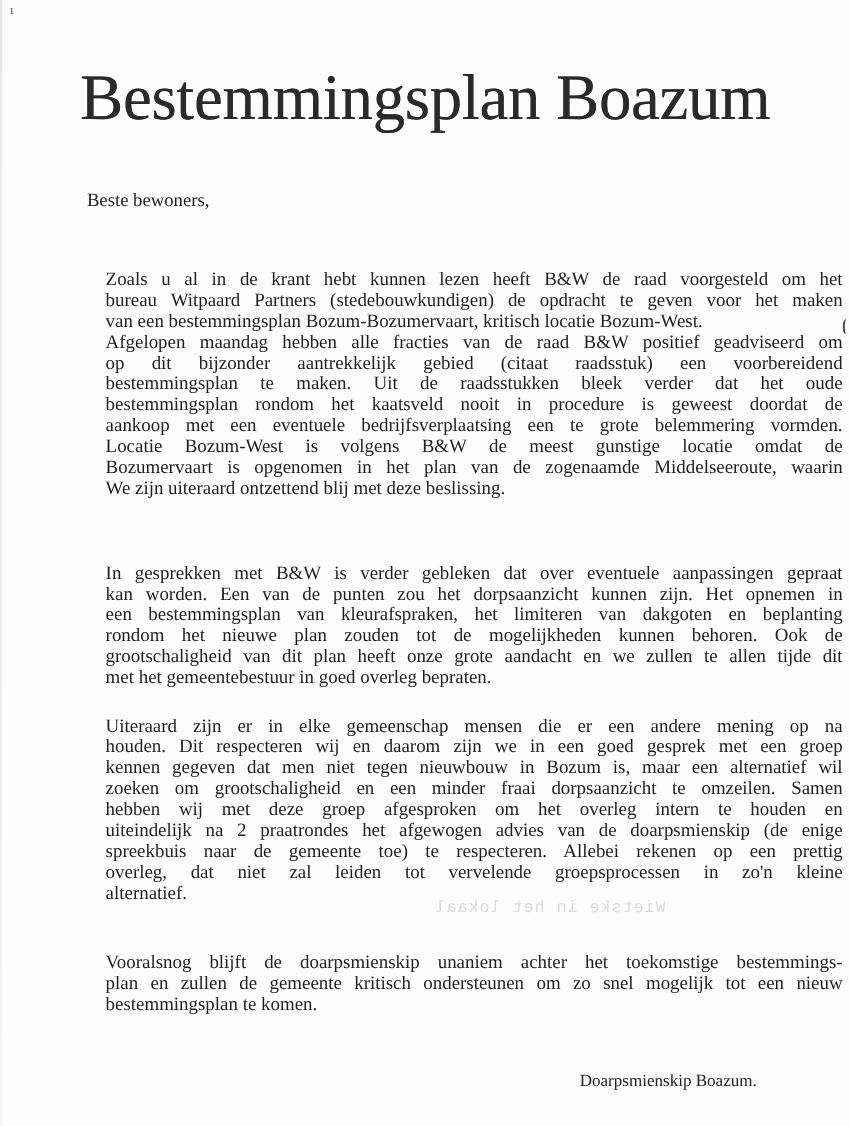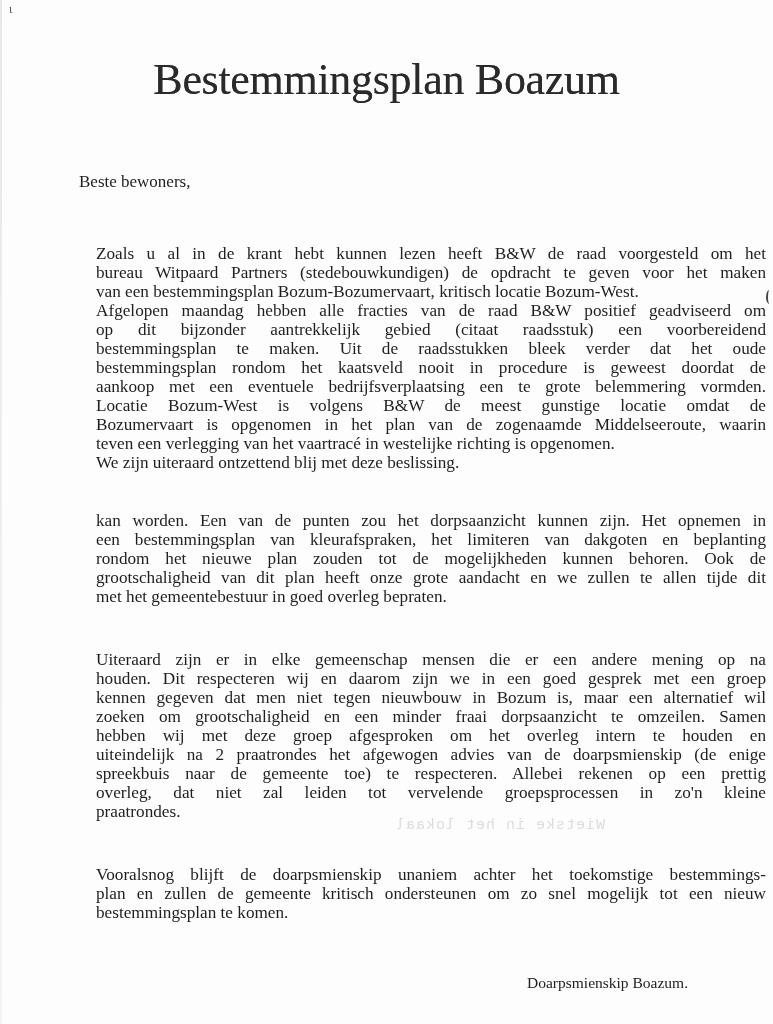--- a/index.html
+++ b/index.html
@@ -36,21 +36,21 @@
       width: 2px;
       height: 1024px;
       background: linear-gradient(#e8e8e8, #f4f4f4);
     }
     .title {
       position: absolute;
       left: 0;
       width: 773px;
       top: 54px;
       text-align: center;
-      font-size: 44px;
+      font-size: 59px;
       letter-spacing: -0.3px;
       color: #2a2a2a;
       text-shadow: 0 0 0.6px #555;
     }
     .salutation {
       position: absolute;
       left: 79px;
       top: 172px;
       font-size: 17px;
     }
@@ -119,42 +119,42 @@
     <span class="line">Zoals u al in de krant hebt kunnen lezen heeft B&amp;W de raad voorgesteld om het</span>
     <span class="line">bureau Witpaard Partners (stedebouwkundigen) de opdracht te geven voor het maken</span>
     <span class="line last">van een bestemmingsplan Bozum-Bozumervaart, kritisch locatie Bozum-West.</span>
     <span class="line">Afgelopen maandag hebben alle fracties van de raad B&amp;W positief geadviseerd om</span>
     <span class="line">op dit bijzonder aantrekkelijk gebied (citaat raadsstuk) een voorbereidend</span>
     <span class="line">bestemmingsplan te maken. Uit de raadsstukken bleek verder dat het oude</span>
     <span class="line">bestemmingsplan rondom het kaatsveld nooit in procedure is geweest doordat de</span>
     <span class="line">aankoop met een eventuele bedrijfsverplaatsing een te grote belemmering vormden.</span>
     <span class="line">Locatie Bozum-West is volgens B&amp;W de meest gunstige locatie omdat de</span>
     <span class="line">Bozumervaart is opgenomen in het plan van de zogenaamde Middelseeroute, waarin</span>
-    <span class="line last">teven een verlegging van het vaartracé  in westelijke richting is opgenomen.</span>
     <span class="line last">We zijn uiteraard ontzettend blij met deze beslissing.</span>
   </div>
 
   <div class="para p2">
+    <span class="line">In gesprekken met B&amp;W is verder gebleken dat over eventuele aanpassingen gepraat</span>
     <span class="line">kan worden. Een van de punten zou het dorpsaanzicht kunnen zijn. Het opnemen in</span>
     <span class="line">een bestemmingsplan van kleurafspraken, het limiteren van dakgoten en beplanting</span>
     <span class="line">rondom het nieuwe plan zouden tot de mogelijkheden kunnen behoren. Ook de</span>
     <span class="line">grootschaligheid van dit plan heeft onze grote aandacht en we zullen te allen tijde dit</span>
     <span class="line last">met het gemeentebestuur in goed overleg bepraten.</span>
   </div>
 
   <div class="para p3">
     <span class="line">Uiteraard zijn er in elke gemeenschap mensen die er een andere mening op na</span>
     <span class="line">houden. Dit respecteren wij en daarom zijn we in een goed gesprek met een groep</span>
     <span class="line">kennen gegeven dat men niet tegen nieuwbouw in Bozum is, maar een alternatief wil</span>
     <span class="line">zoeken om grootschaligheid en een minder fraai dorpsaanzicht te omzeilen. Samen</span>
     <span class="line">hebben wij met deze groep afgesproken om het overleg intern te houden en</span>
     <span class="line">uiteindelijk na 2 praatrondes het afgewogen advies van de doarpsmienskip (de enige</span>
     <span class="line">spreekbuis naar de gemeente toe) te respecteren. Allebei rekenen op een prettig</span>
     <span class="line">overleg, dat niet zal leiden tot vervelende groepsprocessen in zo'n kleine</span>
-    <span class="line last">praatrondes.</span>
+    <span class="line last">alternatief.</span>
   </div>
 
   <div class="ghost-text">Wietske in het lokaal</div>
 
   <div class="para p4">
     <span class="line">Vooralsnog blijft de doarpsmienskip unaniem achter het toekomstige bestemmings-</span>
     <span class="line">plan en zullen de gemeente kritisch ondersteunen om zo snel mogelijk tot een nieuw</span>
     <span class="line last">bestemmingsplan te komen.</span>
   </div>
 

